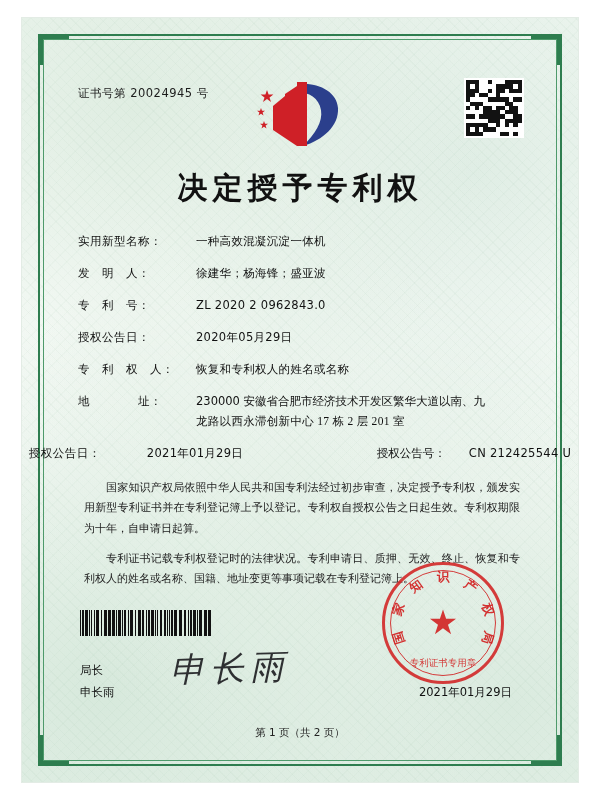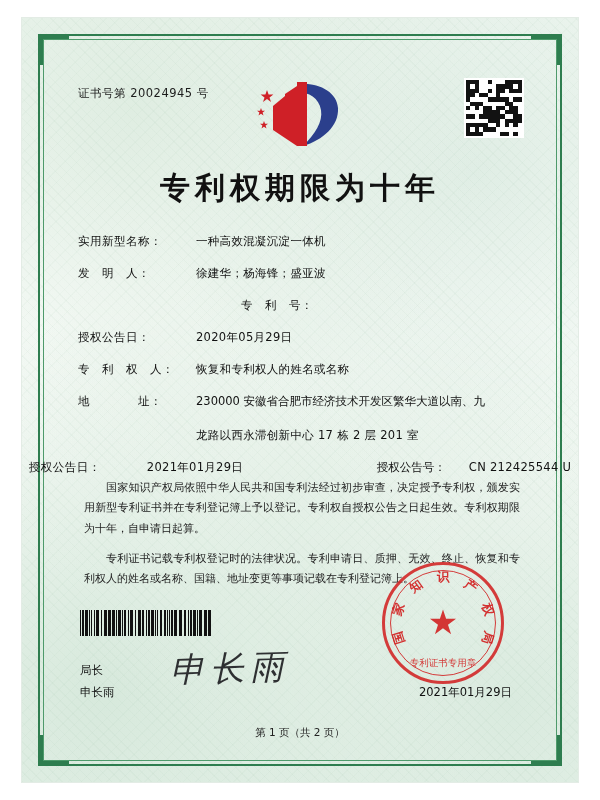--- a/index.html
+++ b/index.html
@@ -158,22 +158,23 @@
     flex: 0 0 118px;
     letter-spacing: 0.5px;
     white-space: nowrap;
   }
   .fvalue {
     flex: 1 1 auto;
     letter-spacing: 0.3px;
   }
   .fvalue.line2 {
     display: block;
-    margin-top: 19px;
+    margin-top: 5px;
     padding-left: 0;
+    font-family: Liberation Serif, serif;
   }
   .frow.split .fvalue {
     flex: 0 0 auto;
     width: 230px;
   }
   .frow.split .flabel2 {
     width: 92px;
     flex: 0 0 92px;
     white-space: nowrap;
     font-family: Liberation Mono, monospace;
@@ -503,36 +504,37 @@
           <path d="M40 18 L52 10 L52 70 L40 62 Z" fill="#cf2027"></path>
           <path d="M28 30 L40 20 L40 62 L28 54 Z" fill="#cf2027"></path>
           <g fill="#cf2027">
             <polygon points="22,14 23.6,18.6 28.4,18.6 24.5,21.4 26,26 22,23.1 18,26 19.5,21.4 15.6,18.6 20.4,18.6"></polygon>
             <polygon points="16,32 17,34.8 20,34.8 17.6,36.6 18.5,39.4 16,37.7 13.5,39.4 14.4,36.6 12,34.8 15,34.8"></polygon>
             <polygon points="19,45 20,47.8 23,47.8 20.6,49.6 21.5,52.4 19,50.7 16.5,52.4 17.4,49.6 15,47.8 18,47.8"></polygon>
           </g>
         </svg>
       </div>
 
-      <div class="title">专利权期限为十年</div>
+      <div class="title">决定授予专利权</div>
 
       <div class="fields">
 
         <div class="frow">
           <div class="flabel">实用新型名称：</div>
           <div class="fvalue">一种高效混凝沉淀一体机</div>
         </div>
 
         <div class="frow">
           <div class="flabel">发　明　人：</div>
           <div class="fvalue">徐建华；杨海锋；盛亚波</div>
         </div>
 
         <div class="frow">
           <div class="flabel">专　利　号：</div>
+          <div class="fvalue">ZL 2020 2 0962843.0</div>
         </div>
 
         <div class="frow">
           <div class="flabel">授权公告日：</div>
           <div class="fvalue">2020年05月29日</div>
         </div>
 
         <div class="frow">
           <div class="flabel">专　利　权　人：</div>
           <div class="fvalue">恢复和专利权人的姓名或名称</div>

